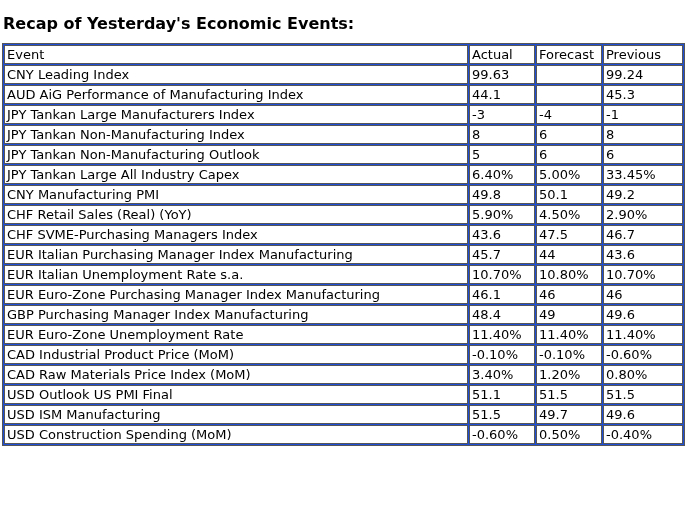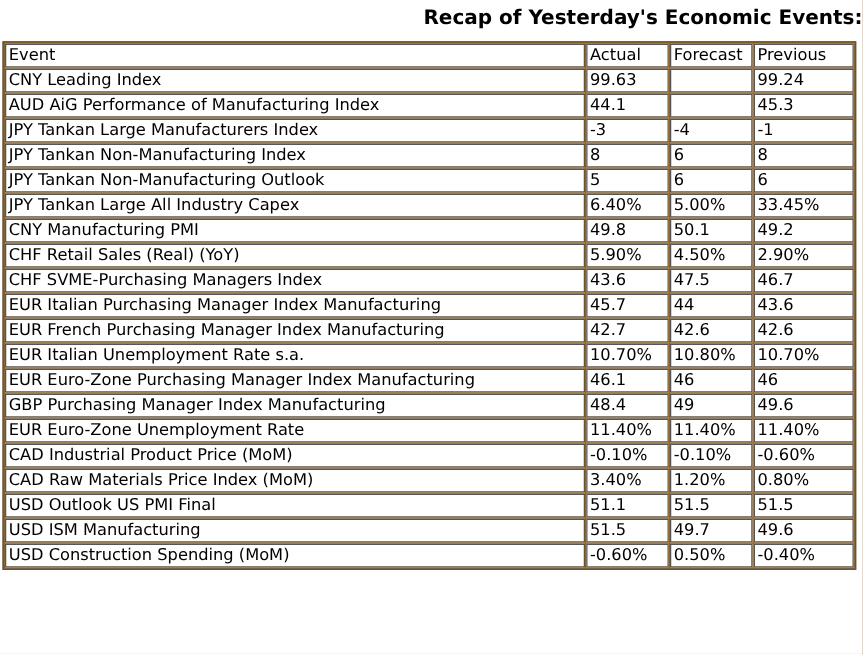--- a/index.html
+++ b/index.html
@@ -11,31 +11,30 @@
     overflow: hidden;
     font-family: "DejaVu Sans", "Liberation Sans", sans-serif;
     color: #000000;
   }
   .page {
     padding: 4px 0 0 2px;
   }
   .page-title {
     font-size: 16px;
     font-weight: bold;
-    margin: 0 0 10px 1px;
+    margin: 10px 0 10px 1px;
     letter-spacing: 0px;
     color: #000000;
-    text-align: right;
   }
   table.events-table {
     border-collapse: separate;
     border-spacing: 1px;
     table-layout: fixed;
     border: 1px solid #565656;
-    background: #a16207;
+    background: #1d4ed8;
     width: 681px;
   }
   table.events-table col.col-event    { width: 464px; }
   table.events-table col.col-actual   { width: 66px; }
   table.events-table col.col-forecast { width: 66px; }
   table.events-table col.col-previous { width: 80px; }
   table.events-table th,
   table.events-table td {
     box-sizing: border-box;
     border: 1px solid #565656;
@@ -128,26 +127,20 @@
           <td>47.5</td>
           <td>46.7</td>
         </tr>
         <tr>
           <td>EUR Italian Purchasing Manager Index Manufacturing</td>
           <td>45.7</td>
           <td>44</td>
           <td>43.6</td>
         </tr>
         <tr>
-          <td>EUR French Purchasing Manager Index Manufacturing</td>
-          <td>42.7</td>
-          <td>42.6</td>
-          <td>42.6</td>
-        </tr>
-        <tr>
           <td>EUR Italian Unemployment Rate s.a.</td>
           <td>10.70%</td>
           <td>10.80%</td>
           <td>10.70%</td>
         </tr>
         <tr>
           <td>EUR Euro-Zone Purchasing Manager Index Manufacturing</td>
           <td>46.1</td>
           <td>46</td>
           <td>46</td>

